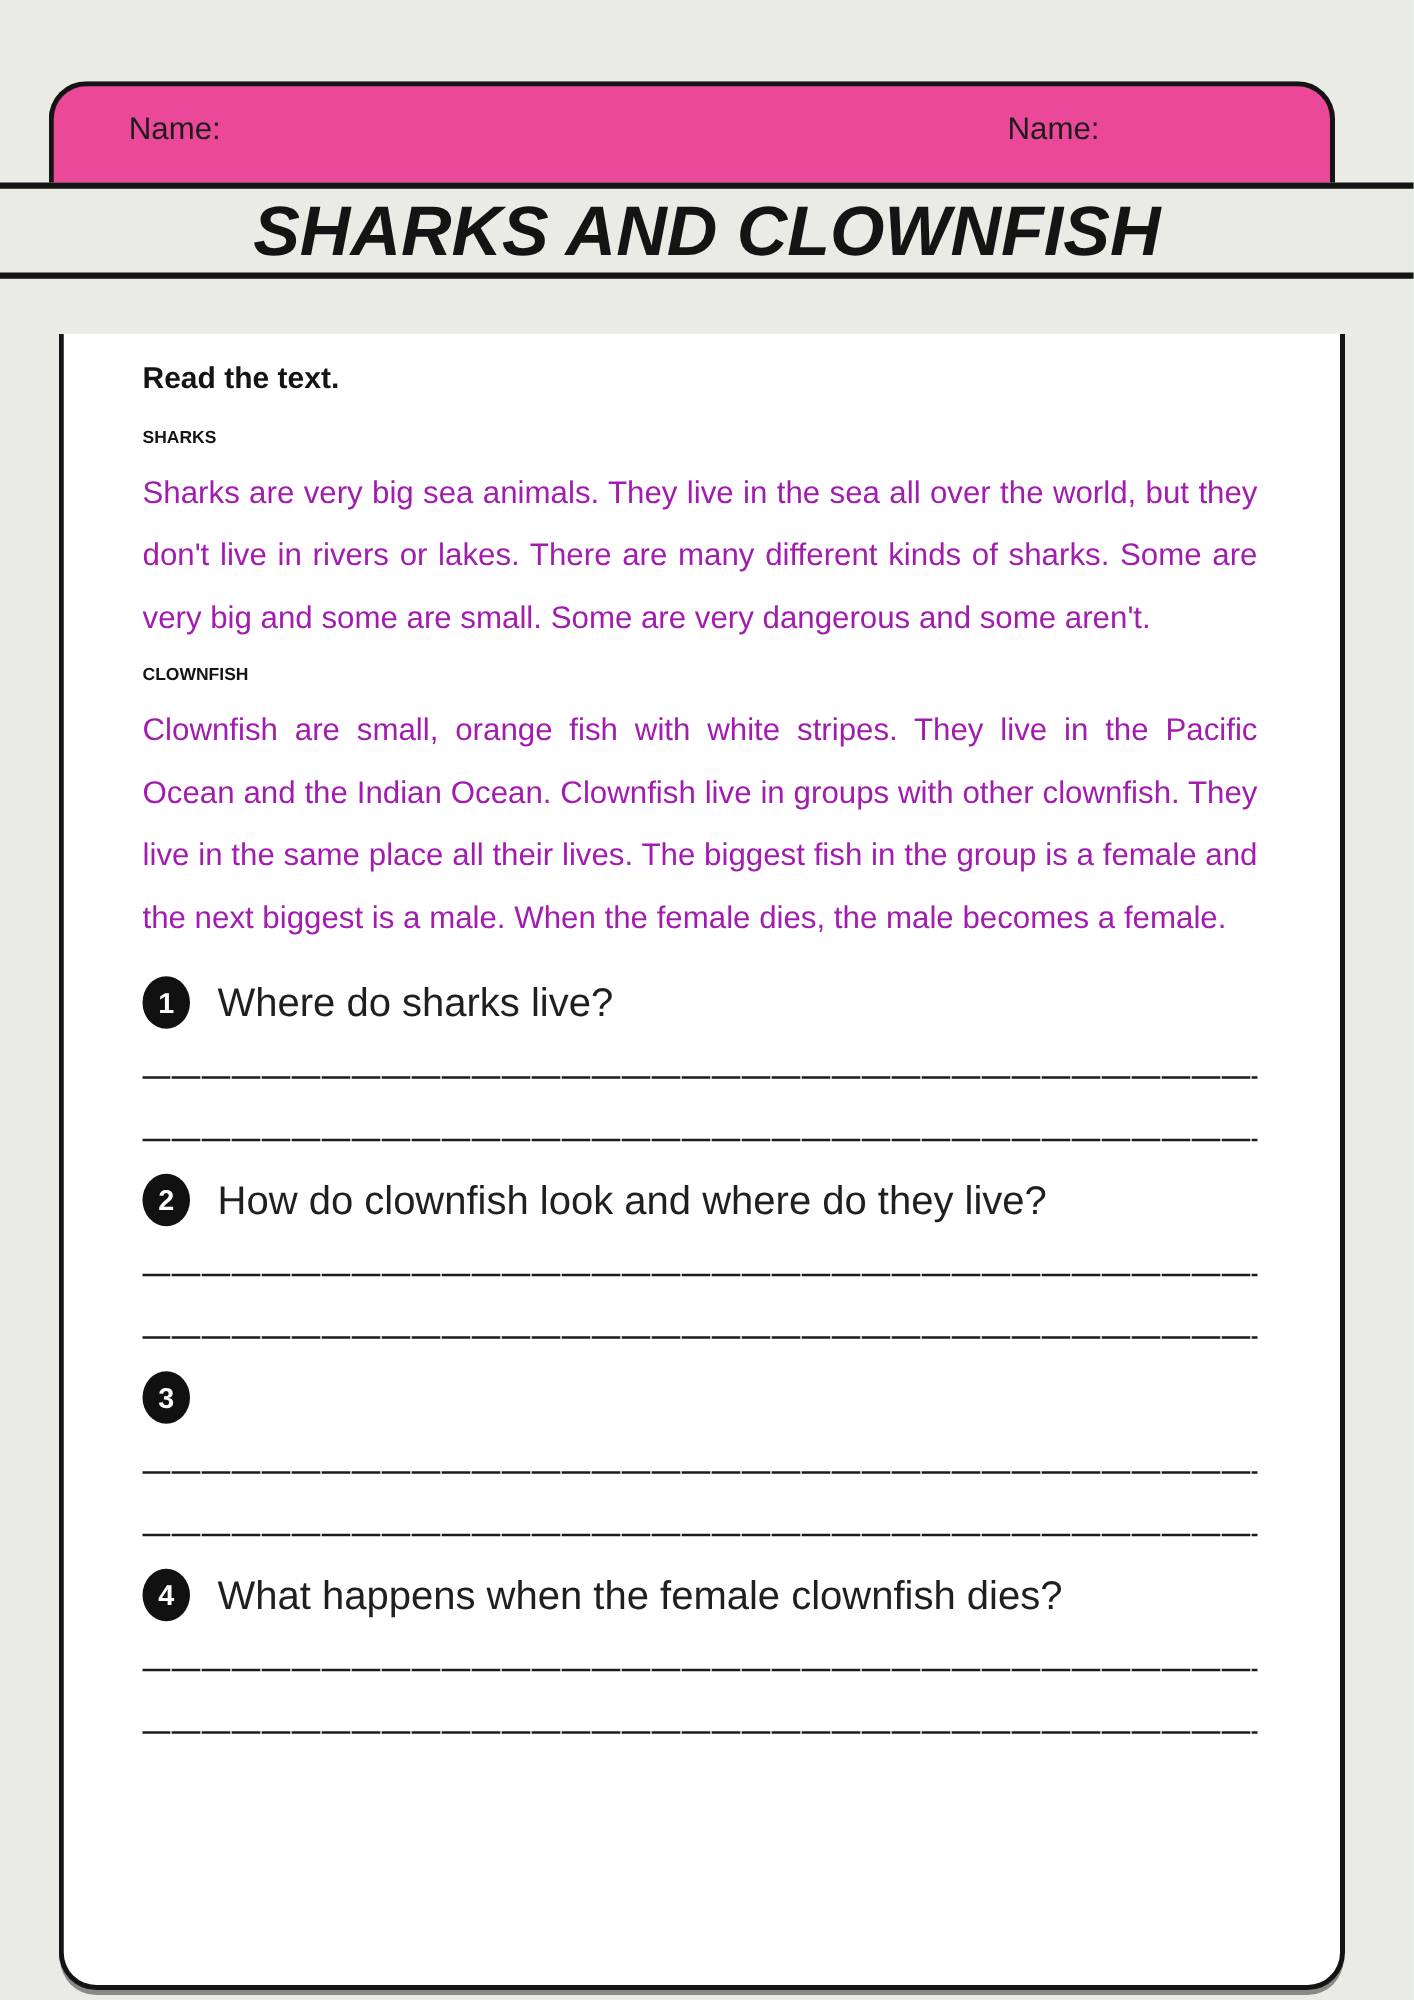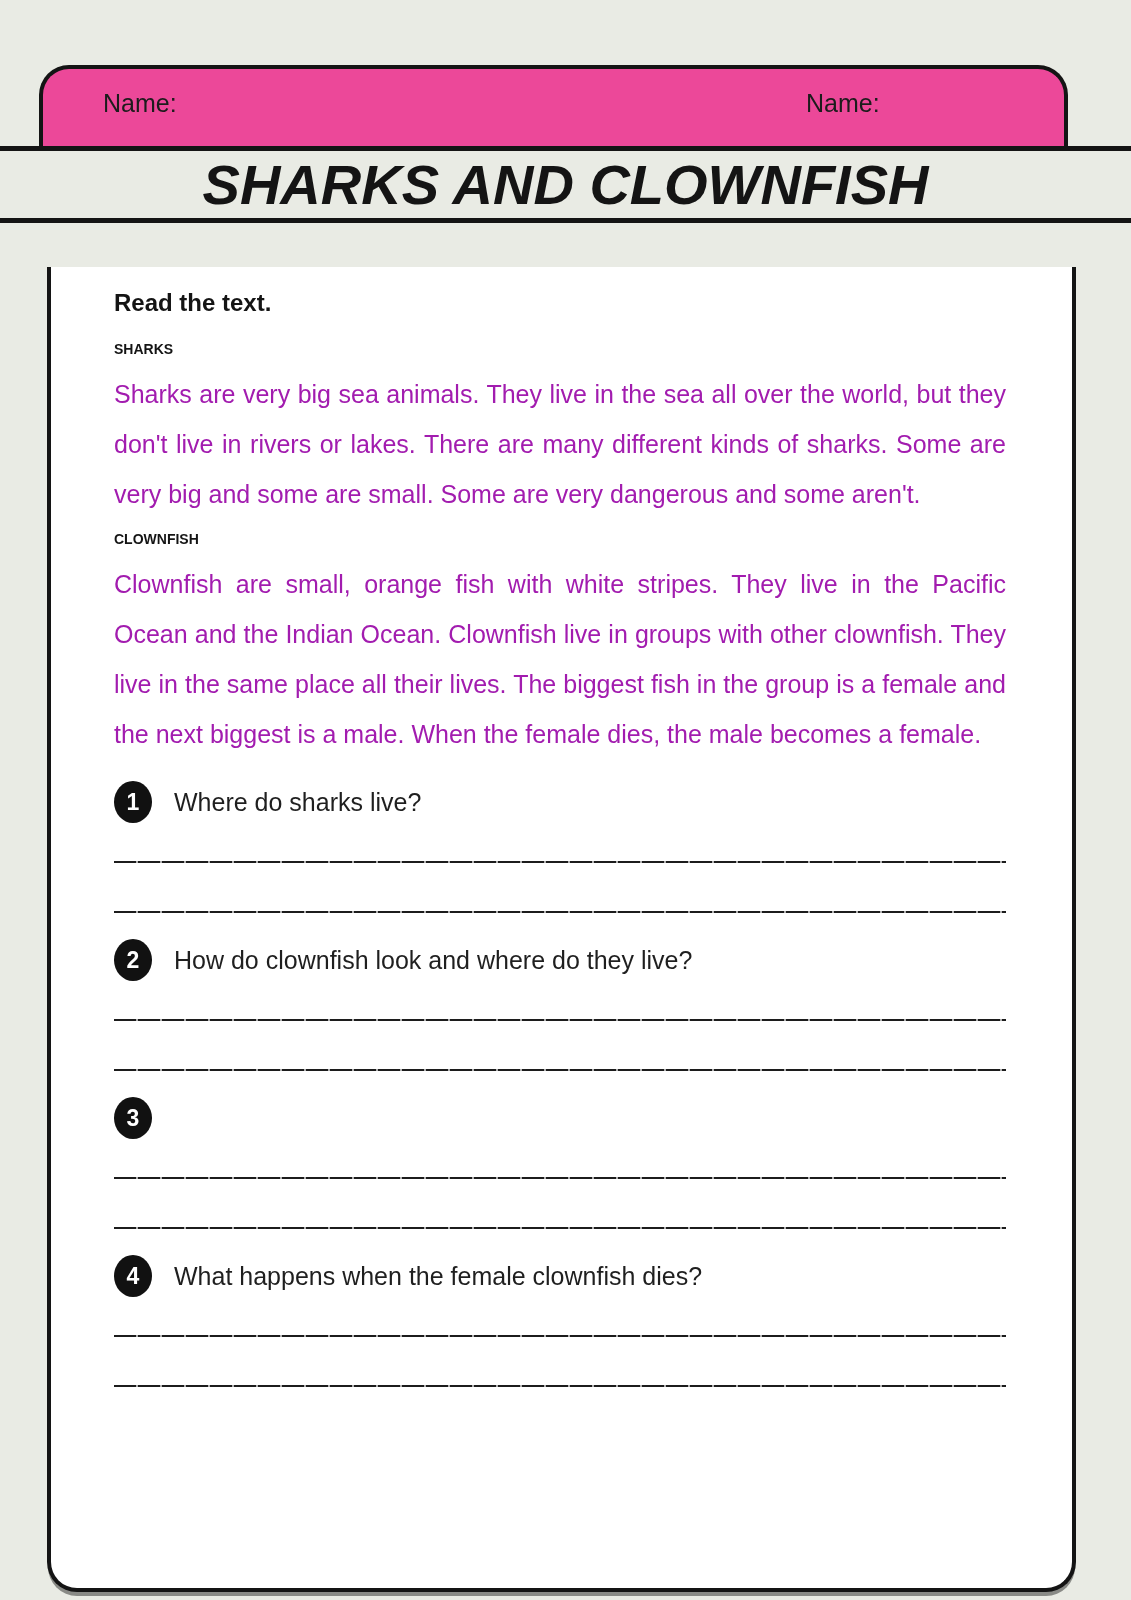--- a/index.html
+++ b/index.html
@@ -76,21 +76,21 @@
     margin-top:26px;
   }
   .question-row.first{margin-top:22px;}
   .q-badge{
     flex:0 0 auto;
     width:38px;height:42px;
     background:#111111;border-radius:50%;
     display:flex;align-items:center;justify-content:center;
     color:#ffffff;font-size:23px;font-weight:700;
   }
-  .q-text{font-size:25px;color:#1f1f1f;}
+  .q-text{font-size:32px;color:#1f1f1f;}
   .answer-line{
     height:2px;
     background:repeating-linear-gradient(90deg,#1c1c1c 0 22px, rgba(28,28,28,0.35) 22px 24px);
   }
   .answer-line.l1{margin-top:38px;}
   .answer-line.l2{margin-top:48px;}
 </style>
 </head>
 <body>
 

